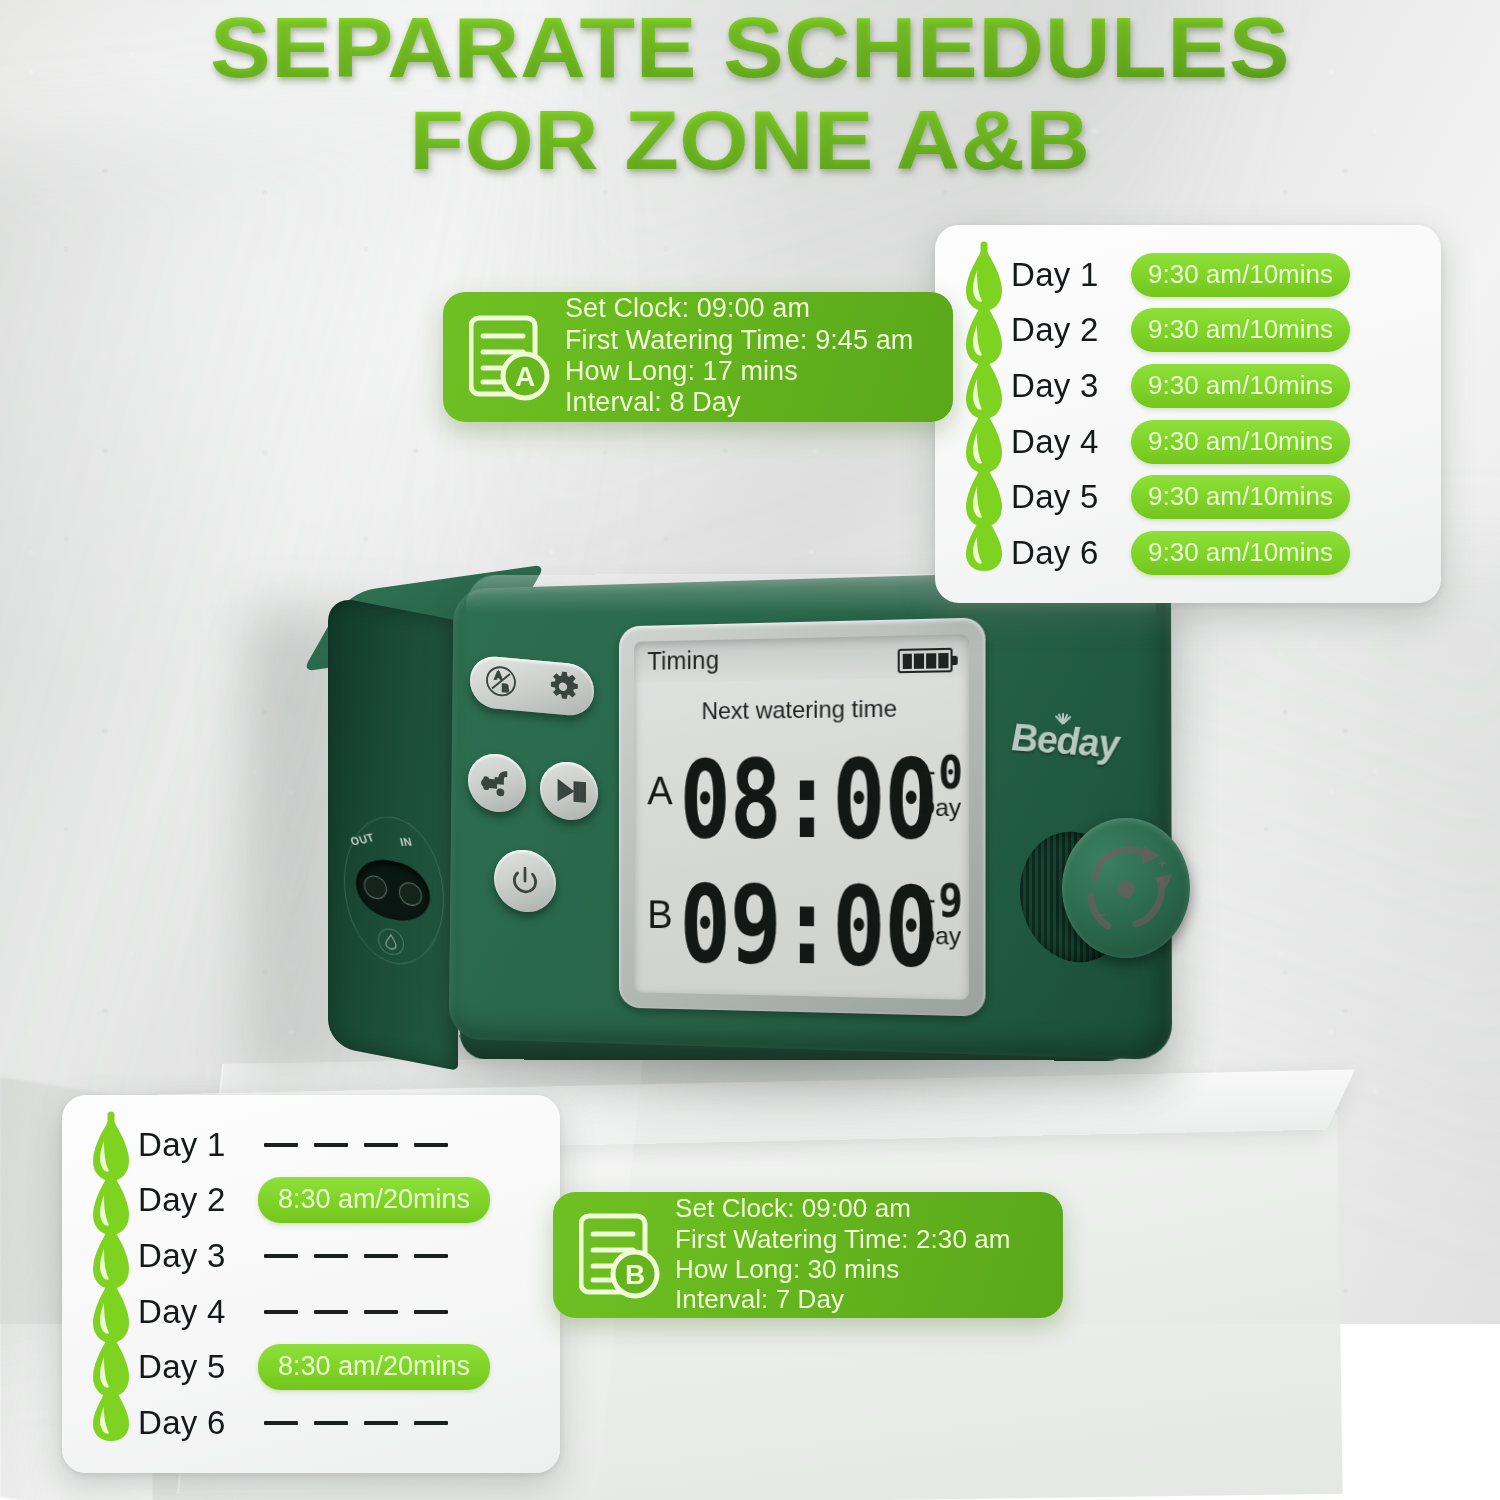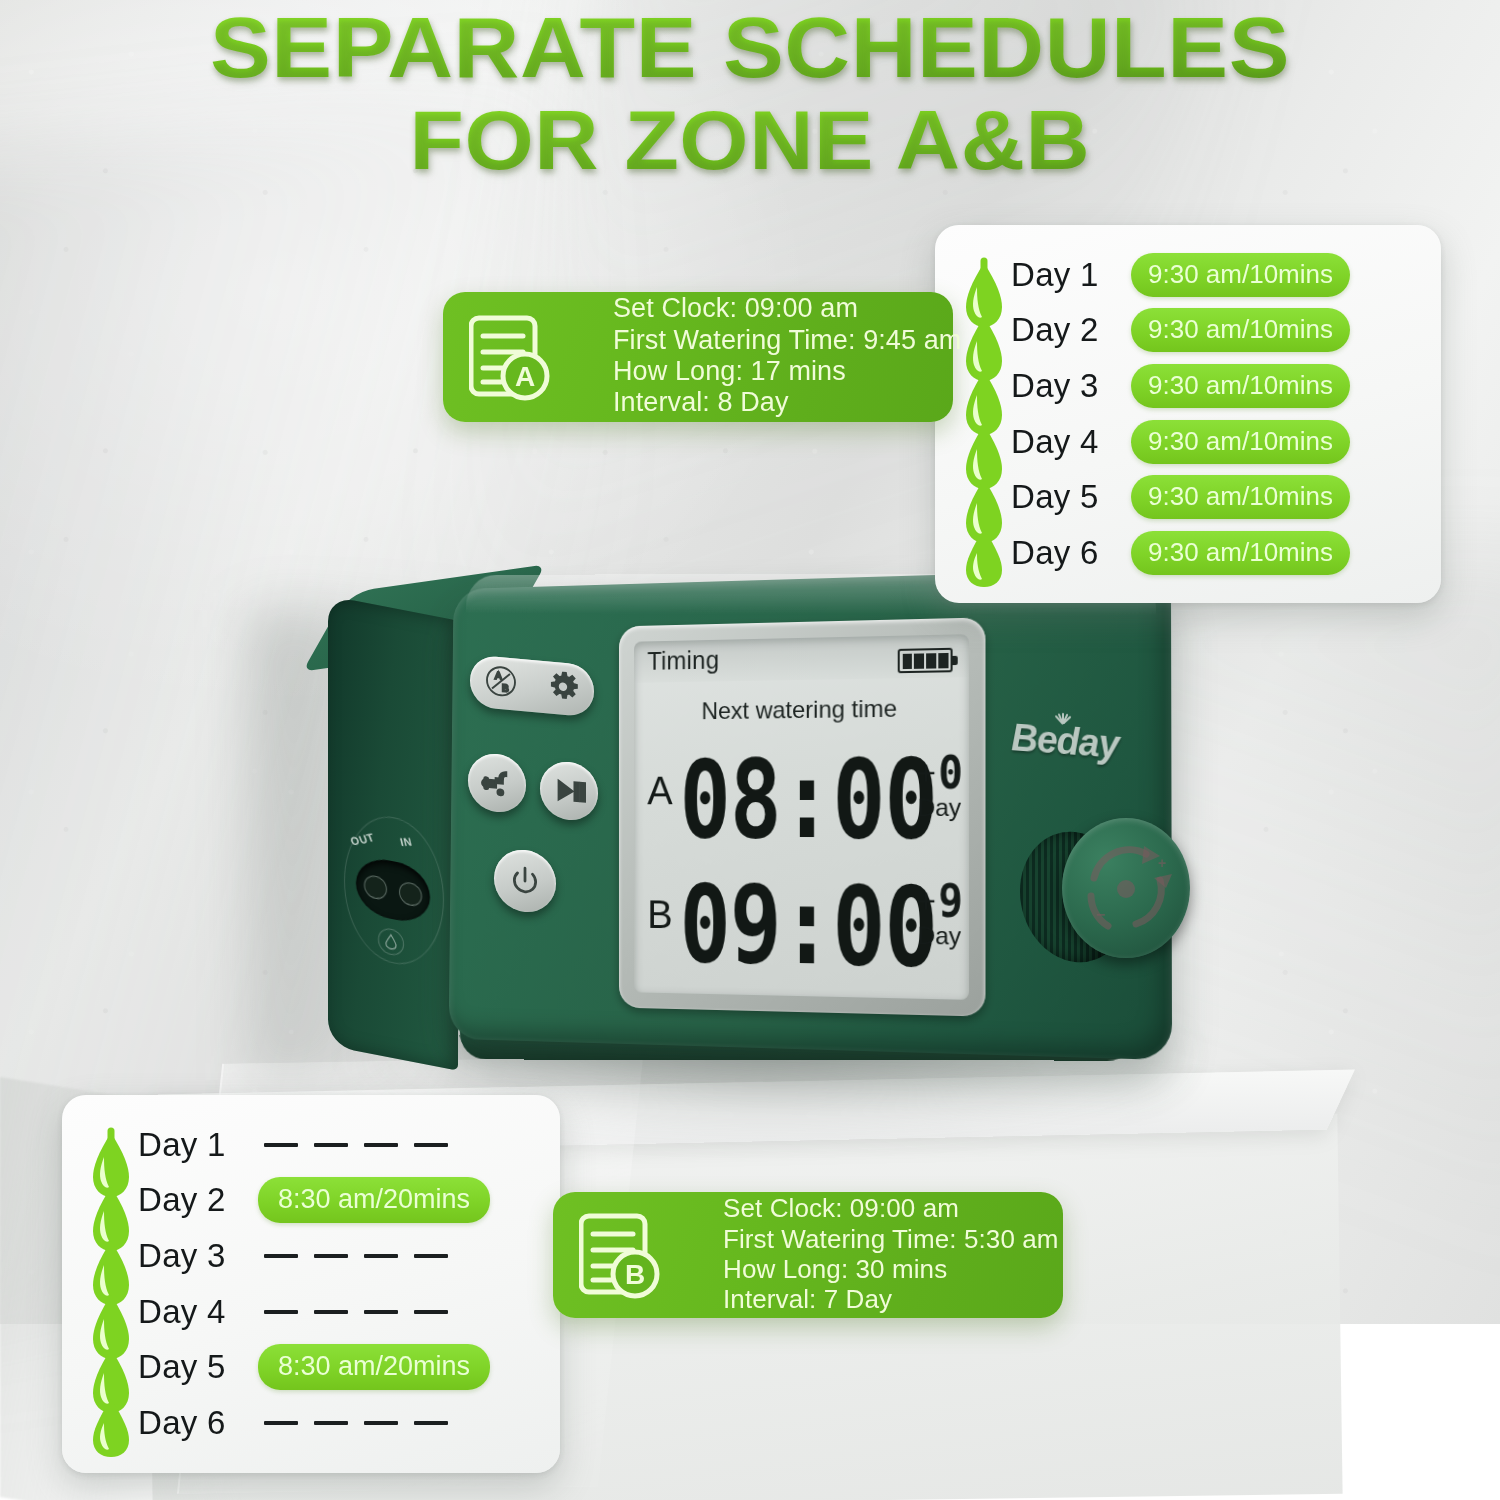--- a/index.html
+++ b/index.html
@@ -374,21 +374,21 @@
   }
   .knob-svg { width: 104px; height: 104px; }
 
   
   .sched-card {
     position: absolute;
     background: linear-gradient(165deg, #fdfdfd 0%, #f6f7f6 55%, #eef0ef 100%);
     border-radius: 24px;
     box-shadow: 0 14px 34px rgba(110,118,114,0.30), 0 2px 6px rgba(110,118,114,0.18);
     display: flex;
-    align-items: flex-end;
+    align-items: flex-start;
     padding: 16px 22px;
   }
   #card-zone-a { left: 935px; top: 225px; width: 506px; height: 378px; z-index: 30; }
   #card-zone-b { left: 62px;  top: 1095px; width: 498px; height: 378px; z-index: 30; }
 
   .vine { width: 54px; flex: none; display: flex; justify-content: center; }
   .vine svg { width: 46px; height: 330px; }
 
   .rows { flex: 1; display: flex; flex-direction: column; justify-content: space-around; height: 100%; padding: 6px 0; }
   .row { display: flex; align-items: center; height: 52px; }
@@ -426,21 +426,20 @@
   .doc-ico { width: 96px; flex: none; display: flex; align-items: center; justify-content: center; }
   .doc-ico svg { width: 84px; height: 92px; }
 
   .info-lines { flex: 1; padding-left: 6px; }
   .info-lines div {
     color: #f0fcd8;
     font-size: 27px;
     line-height: 1.165;
     letter-spacing: 0.1px;
     white-space: nowrap;
-    margin-left: 48px;
   }
   #info-zone-b .info-lines div { font-size: 26px; }
 </style>
 </head>
 <body>
 
 <div id="stage">
 
   <div class="wall-texture"></div>
   <div class="wall-shadow ws1"></div>
@@ -748,19 +747,19 @@
           <line x1="14" y1="42" x2="54" y2="42"></line>
           <line x1="14" y1="58" x2="44" y2="58"></line>
           <line x1="14" y1="72" x2="32" y2="72"></line>
         </g>
         <circle cx="56" cy="66" r="22" fill="#63b41d" stroke="#f0fcd8" stroke-width="5"></circle>
         <text x="56" y="76" font-family="Liberation Sans, sans-serif" font-size="28" font-weight="bold" fill="#f0fcd8" text-anchor="middle">B</text>
       </svg>
     </div>
     <div class="info-lines">
       <div>Set Clock: 09:00 am</div>
-      <div>First Watering Time: 5:30 am</div>
+      <div>First Watering Time: 2:30 am</div>
       <div>How Long: 30 mins</div>
       <div>Interval: 7 Day</div>
     </div>
   </div>
 
 </div>
 
 </body></html>

